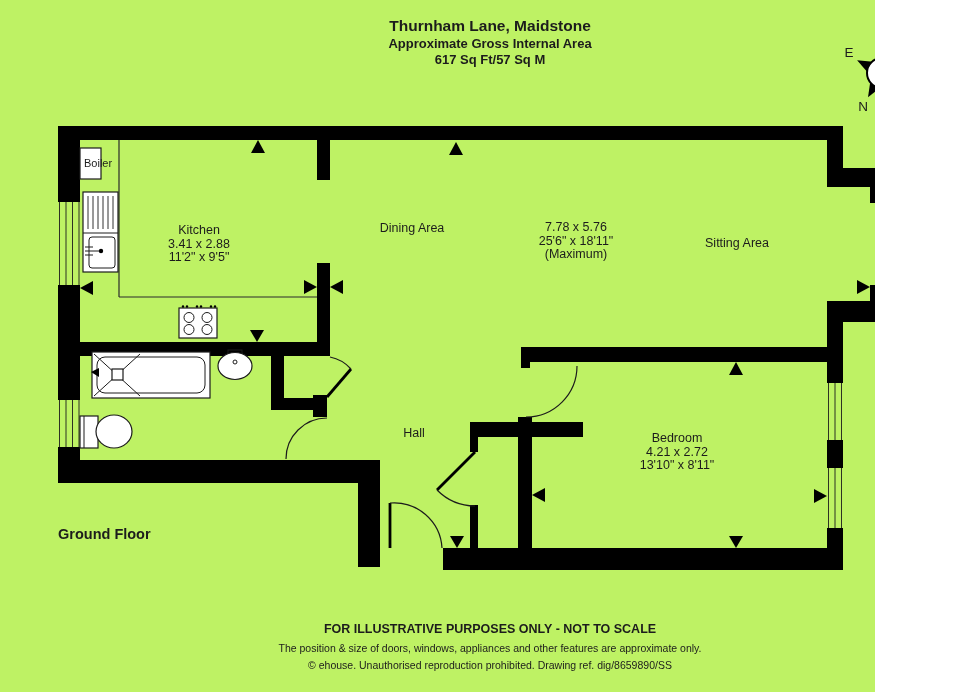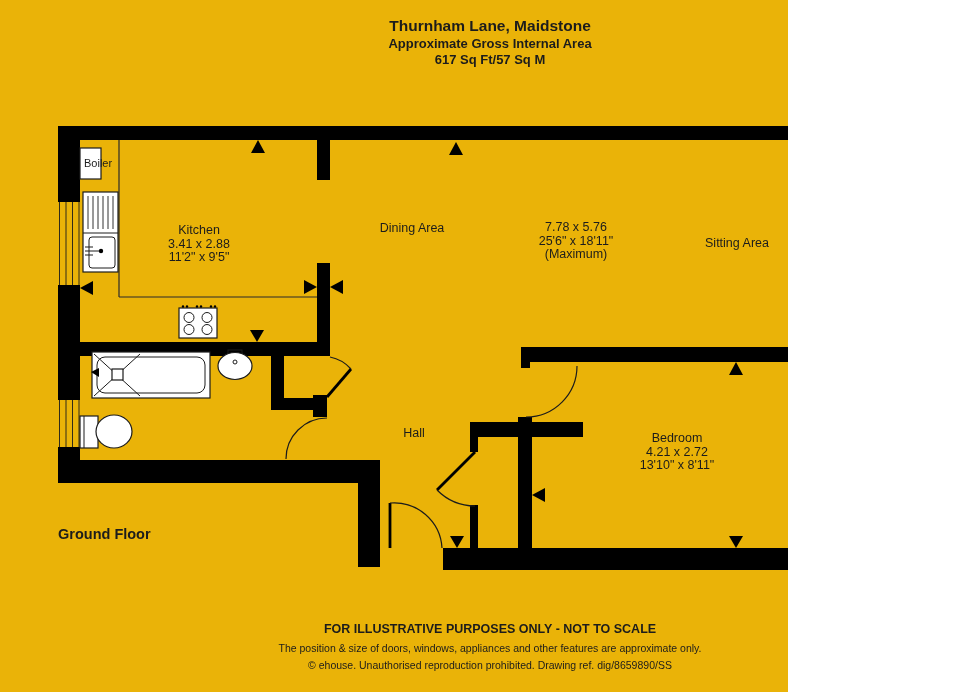--- a/index.html
+++ b/index.html
@@ -1,16 +1,16 @@
 <!DOCTYPE html>
 <html><head>
 <meta charset="utf-8">
 <style>
   html,body{margin:0;padding:0;background:#ffffff;}
-  .page{position:relative;width:788px;height:692px;background:#eab308;overflow:hidden;
+  .page{position:relative;width:875px;height:692px;background:#bef264;overflow:hidden;
         font-family:"Liberation Sans", sans-serif;}
   svg{position:absolute;left:0;top:0;}
   text{fill:#1c1c1c;font-family:"Liberation Sans", sans-serif;}
   .t-title{font-size:15.5px;font-weight:bold;text-anchor:middle;}
   .t-sub{font-size:13px;font-weight:bold;text-anchor:middle;}
   .t-room{font-size:12.5px;text-anchor:middle;}
   .t-small{font-size:11px;text-anchor:start;}
   .t-floor{font-size:14.5px;font-weight:bold;text-anchor:start;}
   .t-foot-b{font-size:12.5px;font-weight:bold;text-anchor:middle;}
   .t-foot{font-size:10.5px;text-anchor:middle;}

